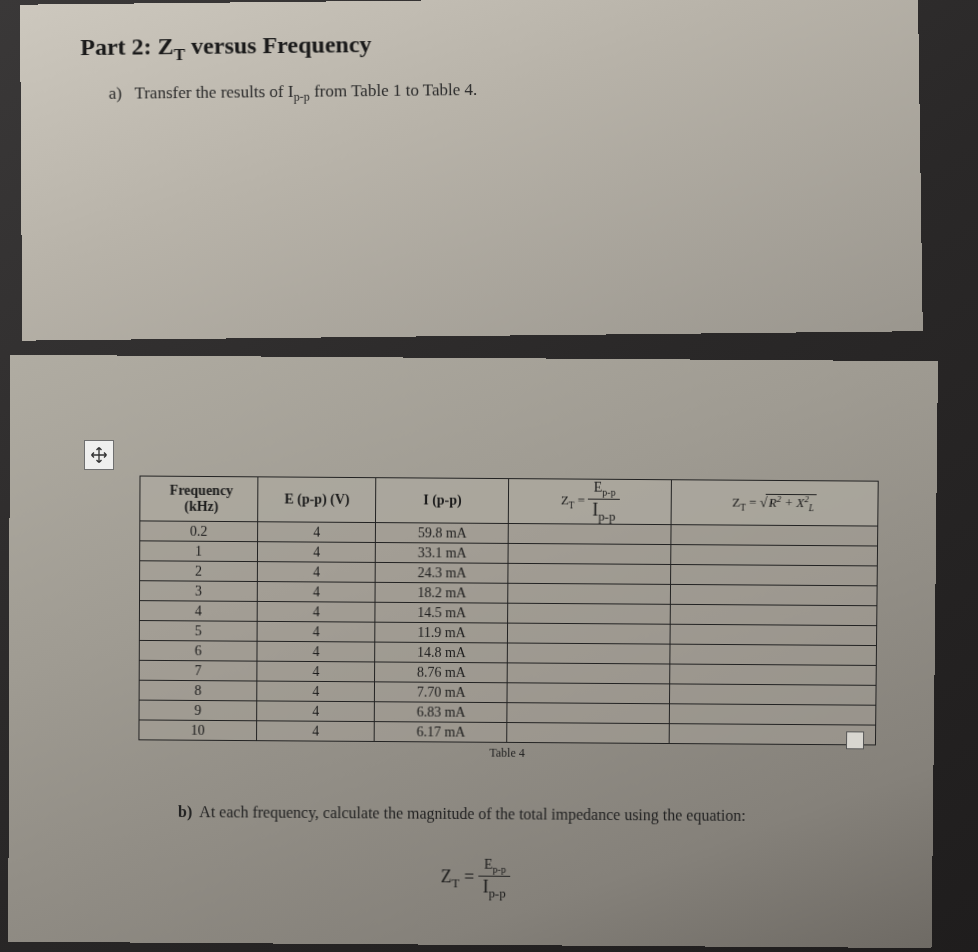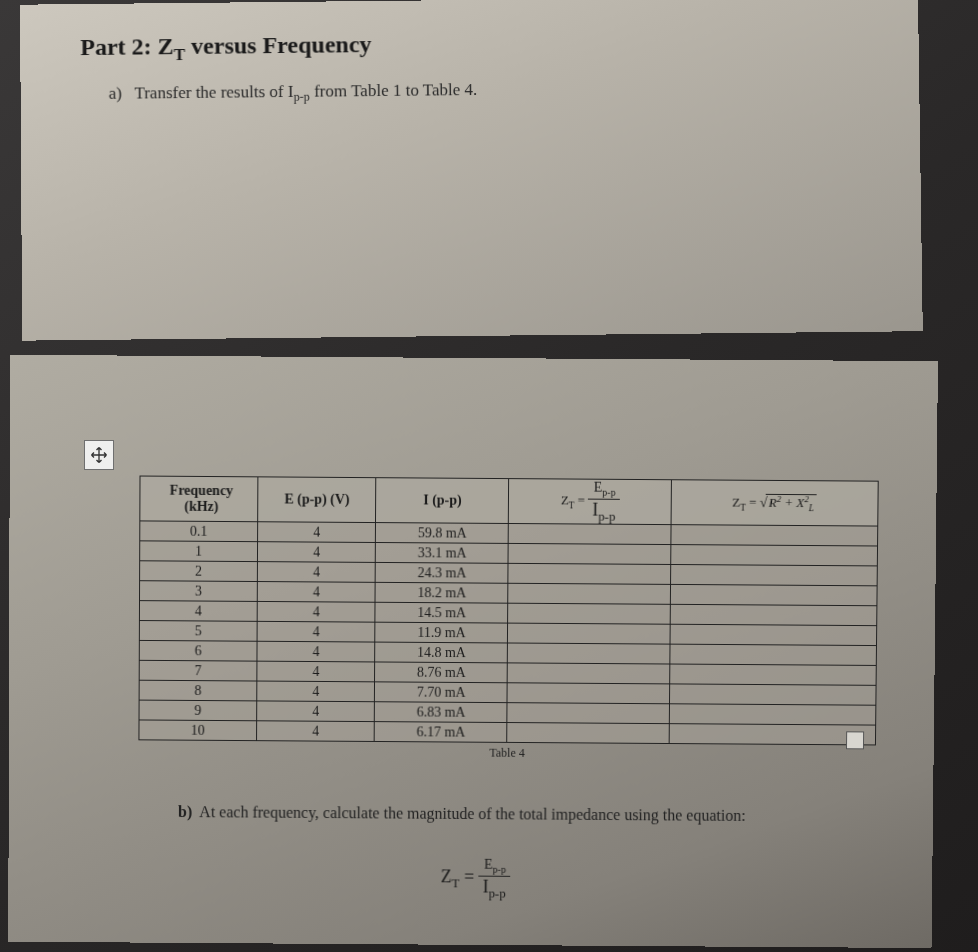--- a/index.html
+++ b/index.html
@@ -165,21 +165,21 @@
             </span>
           </th>
           <th class="c5 formula">
             <span>Z</span><sub>T</sub> =
             <span class="sq"><span class="rad"><span>R</span><sup>2</sup> + <span>X</span><sup>2</sup><sub>L</sub></span></span>
           </th>
         </tr>
       </thead>
       <tbody>
         <tr>
-            <td>0.1</td>
+            <td>0.2</td>
             <td>4</td>
             <td>59.8 mA</td>
             <td></td>
             <td></td>
           </tr>
         <tr>
             <td>1</td>
             <td>4</td>
             <td>33.1 mA</td>
             <td></td>

